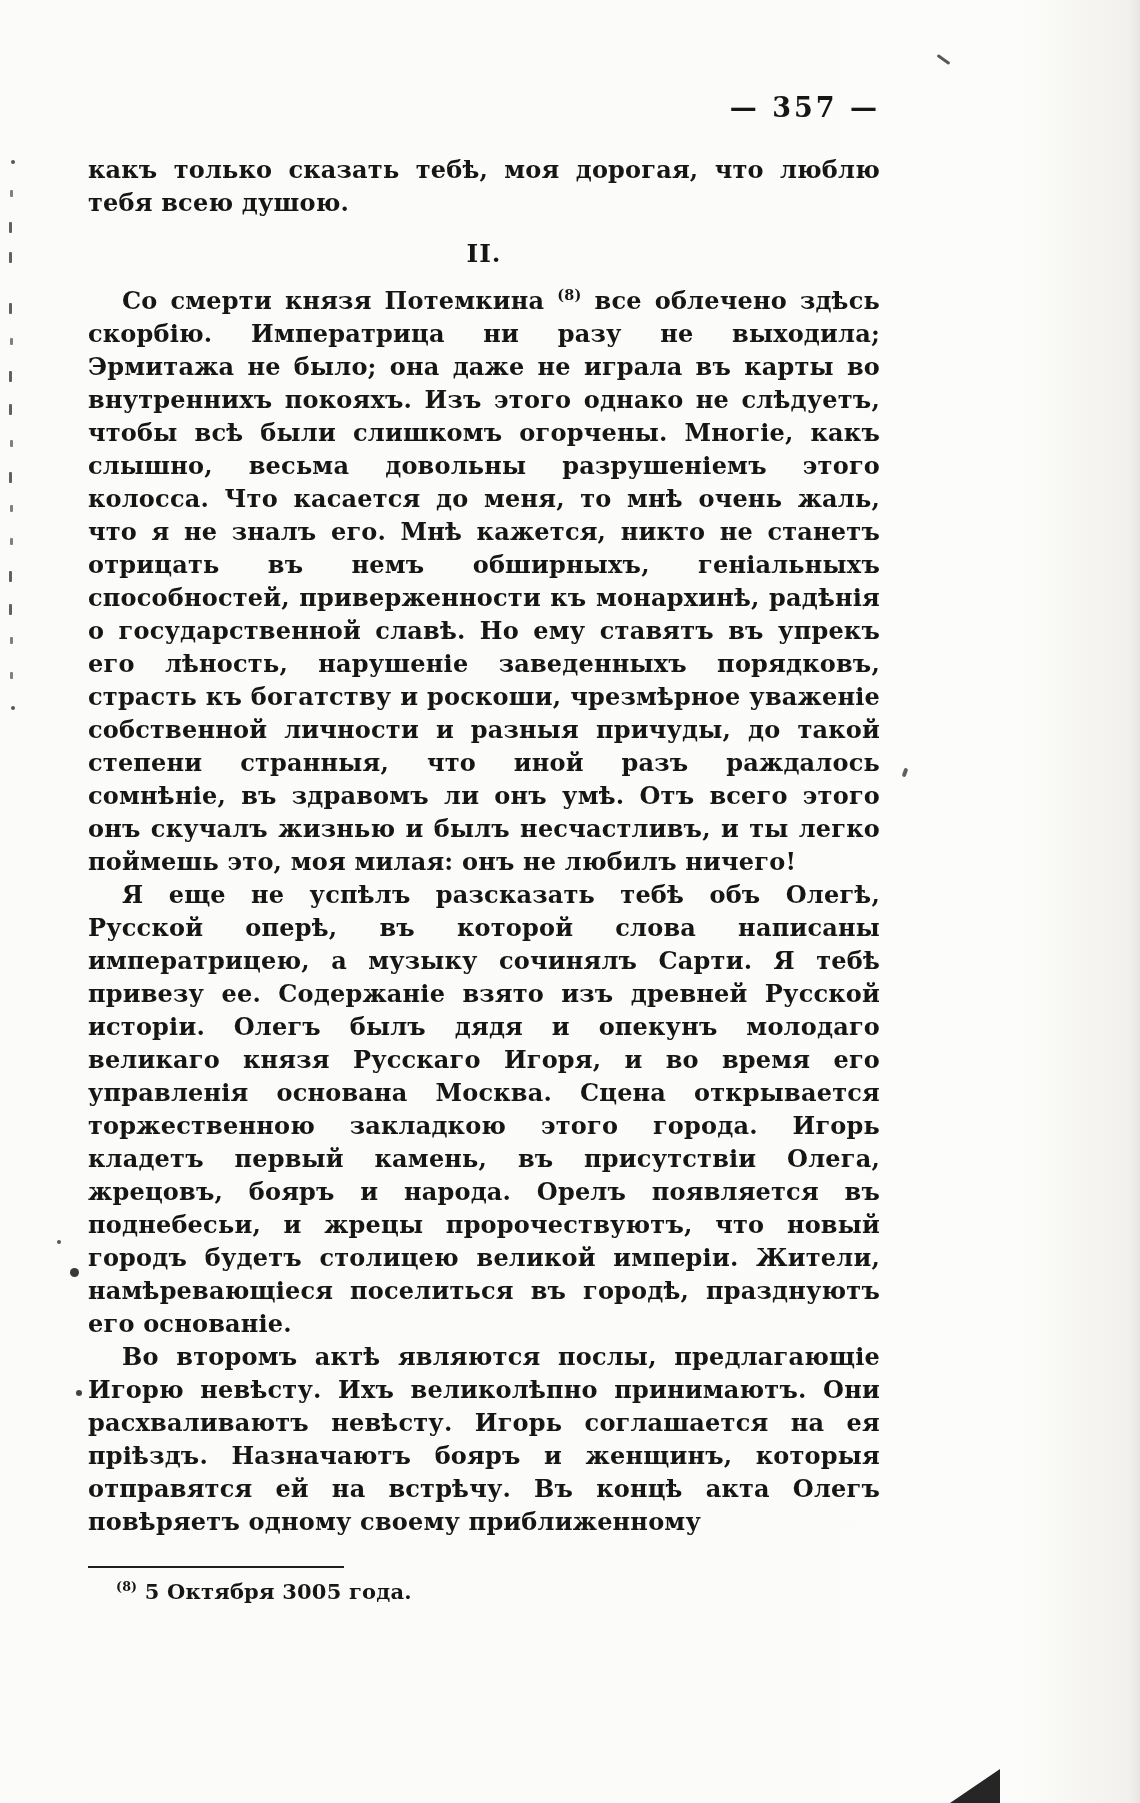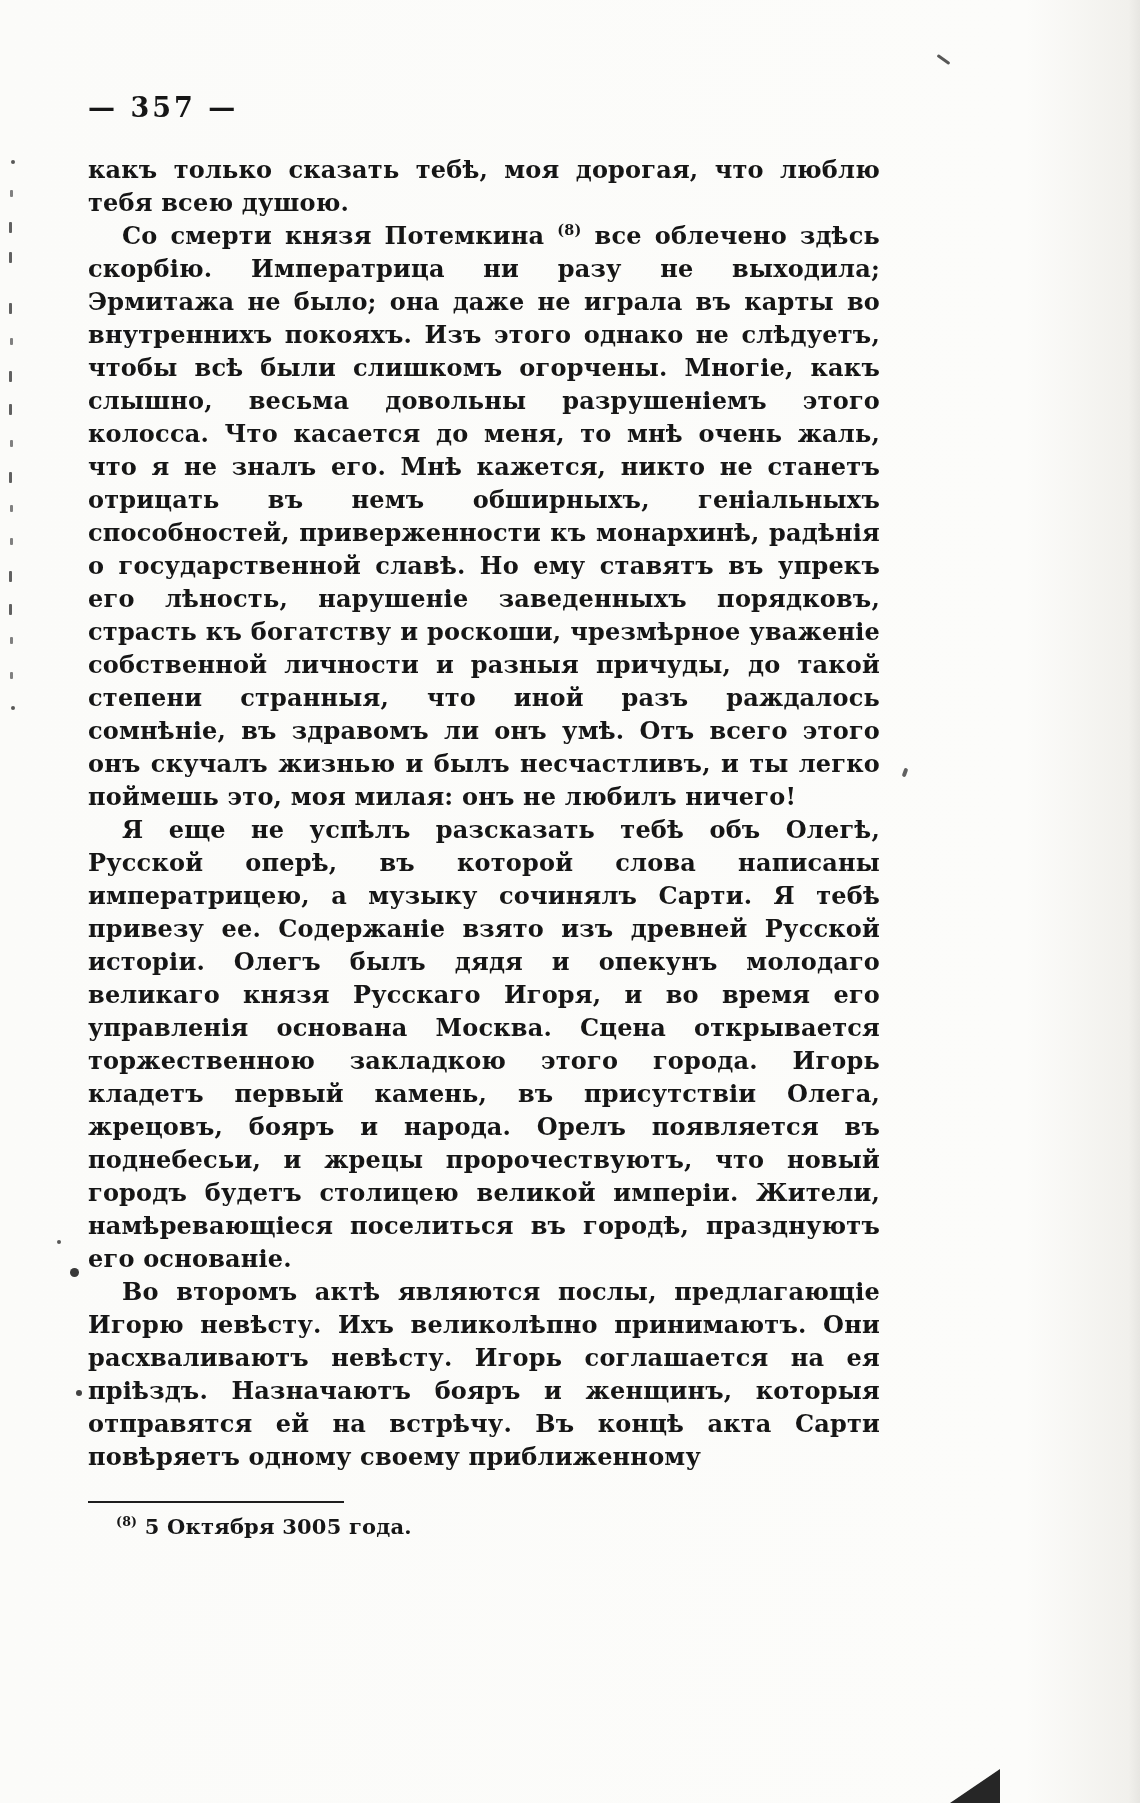--- a/index.html
+++ b/index.html
@@ -16,21 +16,21 @@
     font-family: "DejaVu Serif", "Liberation Serif", serif;
     color: #161616;
   }
   .textcol {
     position: absolute;
     left: 88px;
     top: 92px;
     width: 792px;
   }
   .page-number {
-    text-align: left;
+    text-align: right;
     font-size: 27px;
     font-weight: 700;
     letter-spacing: 3px;
     margin: 0 0 30px 0;
   }
   .body-text {
     font-size: 24px;
     line-height: 33px;
     font-weight: 700;
     text-align: justify;
@@ -99,26 +99,27 @@
 <div class="sheet">
 
   <div class="textcol">
 
     <div class="page-number">— 357 —</div>
 
     <div class="body-text">
 
       <p class="para no-indent">какъ только сказать тебѣ, моя дорогая, что люблю тебя всею душою.</p>
 
+      <h2 class="section-heading">II.</h2>
 
       <p class="para"><span>Со смерти князя Потемкина </span><span class="fnref">(8)</span><span> все облечено здѣсь скорбію. Императрица ни разу не выходила; Эрмитажа не было; она даже не играла въ карты во внутреннихъ покояхъ. Изъ этого однако не слѣдуетъ, чтобы всѣ были слишкомъ огорчены. Многіе, какъ слышно, весьма довольны разрушеніемъ этого колосса. Что касается до меня, то мнѣ очень жаль, что я не зналъ его. Мнѣ кажется, никто не станетъ отрицать въ немъ обширныхъ, геніальныхъ способностей, приверженности къ монархинѣ, радѣнія о государственной славѣ. Но ему ставятъ въ упрекъ его лѣность, нарушеніе заведенныхъ порядковъ, страсть къ богатству и роскоши, чрезмѣрное уваженіе собственной личности и разныя причуды, до такой степени странныя, что иной разъ раждалось сомнѣніе, въ здравомъ ли онъ умѣ. Отъ всего этого онъ скучалъ жизнью и былъ несчастливъ, и ты легко поймешь это, моя милая: онъ не любилъ ничего!</span></p>
 
       <p class="para">Я еще не успѣлъ разсказать тебѣ объ Олегѣ, Русской оперѣ, въ которой слова написаны императрицею, а музыку сочинялъ Сарти. Я тебѣ привезу ее. Содержаніе взято изъ древней Русской исторіи. Олегъ былъ дядя и опекунъ молодаго великаго князя Русскаго Игоря, и во время его управленія основана Москва. Сцена открывается торжественною закладкою этого города. Игорь кладетъ первый камень, въ присутствіи Олега, жрецовъ, бояръ и народа. Орелъ появляется въ поднебесьи, и жрецы пророчествуютъ, что новый городъ будетъ столицею великой имперіи. Жители, намѣревающіеся поселиться въ городѣ, празднуютъ его основаніе.</p>
 
-      <p class="para">Во второмъ актѣ являются послы, предлагающіе Игорю невѣсту. Ихъ великолѣпно принимаютъ. Они расхваливаютъ невѣсту. Игорь соглашается на ея пріѣздъ. Назначаютъ бояръ и женщинъ, которыя отправятся ей на встрѣчу. Въ концѣ акта Сарти повѣряетъ одному своему приближенному</p>
+      <p class="para">Во второмъ актѣ являются послы, предлагающіе Игорю невѣсту. Ихъ великолѣпно принимаютъ. Они расхваливаютъ невѣсту. Игорь соглашается на ея пріѣздъ. Назначаютъ бояръ и женщинъ, которыя отправятся ей на встрѣчу. Въ концѣ акта Олегъ повѣряетъ одному своему приближенному</p>
 
       <hr class="footnote-rule">
 
       <p class="footnote"><span class="fnref">(8)</span><span> 5 Октября 3005 года.</span></p>
 
     </div>
   </div>
 
   <div class="artifact dot" style="left:11px; top:160px;"></div>
   <div class="artifact tickv s" style="left:10px; top:190px;"></div>

